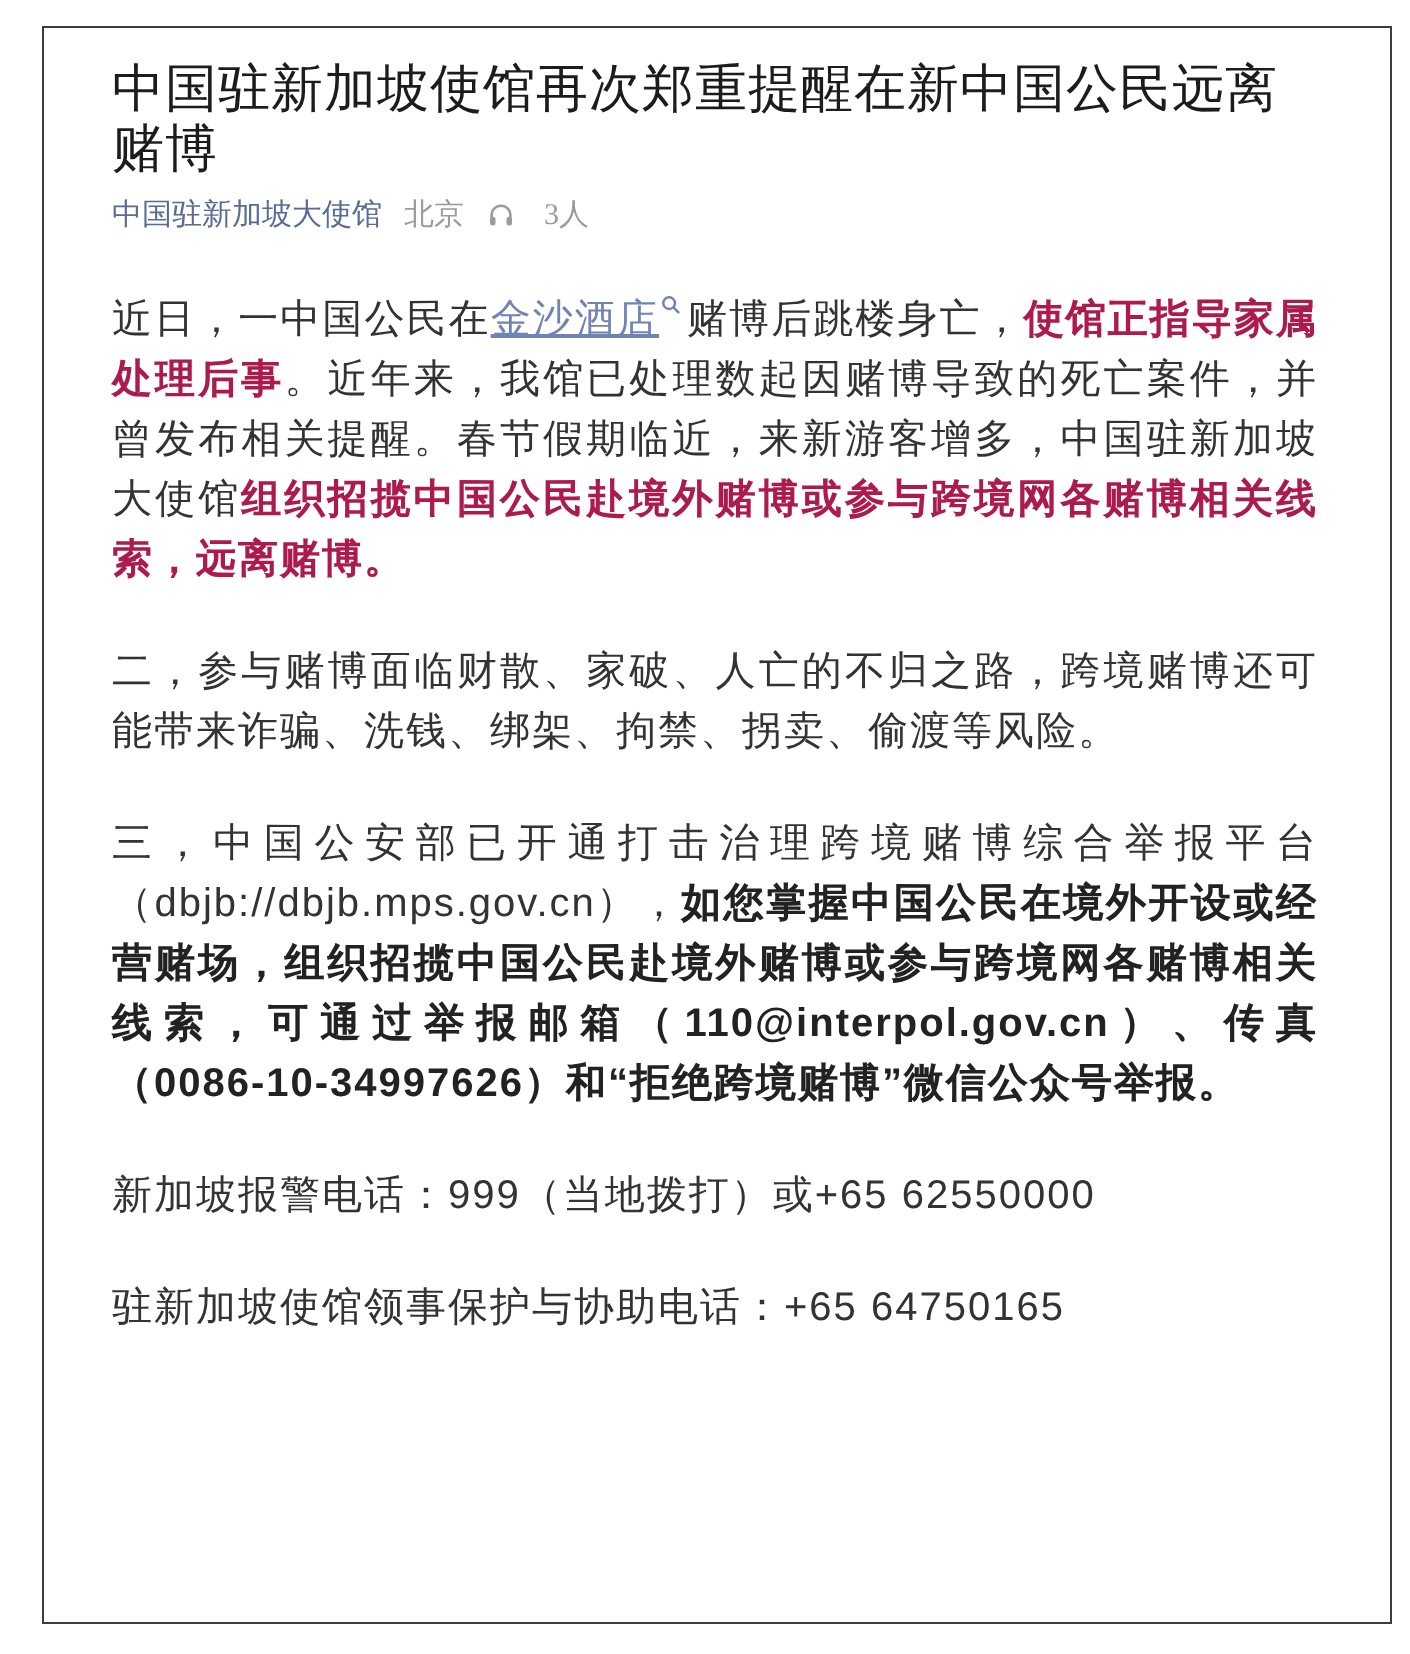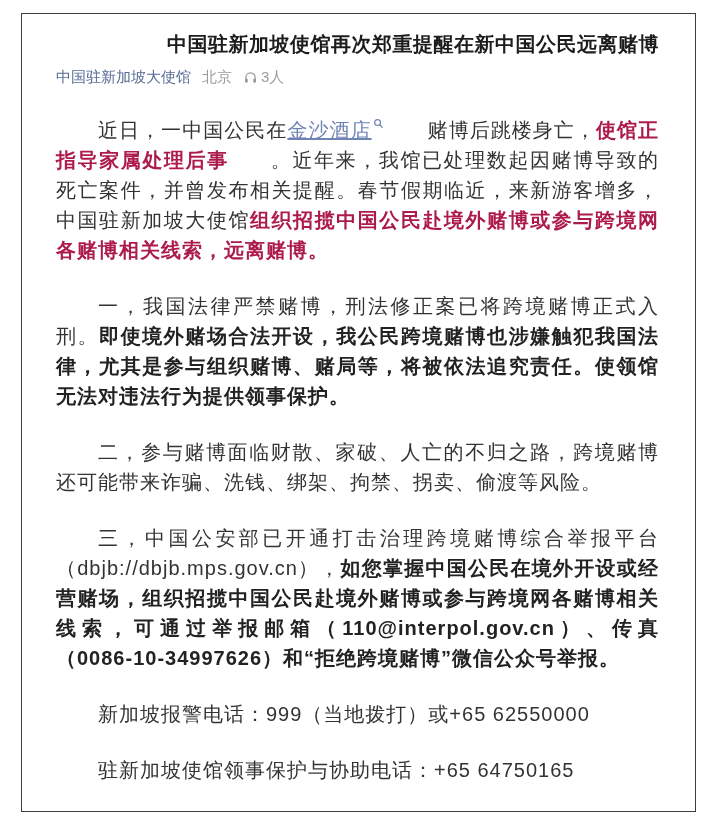--- a/index.html
+++ b/index.html
@@ -16,36 +16,36 @@
     width:705px;height:827px;background:#ffffff;position:relative;
     font-family:"Liberation Sans","DejaVu Sans",sans-serif;
     overflow:hidden;
   }
   .card{
     position:absolute;left:21px;top:13px;width:675px;height:799px;
     box-sizing:border-box;background:#ffffff;border:1px solid var(--c-border);
     padding:15px 36px 0 34px;overflow:hidden;
   }
   .title{
-    margin:0;font-size:20px;line-height:30px;font-weight:700;
-    color:var(--c-title);letter-spacing:0.5px;text-align:right;
+    margin:0;font-size:26px;line-height:30px;font-weight:400;
+    color:var(--c-title);letter-spacing:0.5px;
   }
   .byline{
     margin-top:9px;display:flex;align-items:flex-end;gap:11px;
     font-size:15px;color:var(--c-meta);white-space:nowrap;
   }
   .byline .author{color:var(--c-author);cursor:pointer;}
-  .listen{display:inline-flex;align-items:center;gap:3px;color:var(--c-meta);cursor:pointer;}
+  .listen{display:inline-flex;align-items:center;gap:14px;color:var(--c-meta);cursor:pointer;font-family:Liberation Serif, serif;}
   .listen svg{display:block;}
   .article-body{margin-top:28px;}
   .para{
     margin:0 0 26px 0;font-size:20px;line-height:30px;letter-spacing:1px;
     color:var(--c-body);text-align:justify;text-justify:inter-ideograph;
   }
-  .run-normal{color:var(--c-body);margin-left:42px;}
+  .run-normal{color:var(--c-body);}
   .run-bold{color:#222222;font-weight:700;}
   .run-red{color:var(--c-red);font-weight:700;}
   .run-entity{color:var(--c-link);cursor:pointer;text-decoration:underline;}
   .entity-sup{
     color:var(--c-link);display:inline-block;position:relative;top:-8px;
     margin:0 2px 0 1px;line-height:0;
   }
   .entity-sup svg{display:inline-block;vertical-align:baseline;}
 </style>
 </head>
@@ -67,20 +67,19 @@
       </span>
       <span>3人</span>
     </span>
   </div>
 
   <div class="article-body" id="article-body">
       <p class="para"><span class="run-normal">近日，一中国公民在</span><span class="run-entity">金沙酒店</span><span class="entity-sup"><svg viewBox="0 0 20 20" width="11" height="11" aria-hidden="true">
             <circle cx="8.3" cy="8.3" r="5.3" fill="none" stroke="currentColor" stroke-width="2.2"></circle>
             <path d="M12.4 12.4 L16.8 16.8" stroke="currentColor" stroke-width="2.2" stroke-linecap="round"></path>
           </svg></span><span class="run-normal">赌博后跳楼身亡，</span><span class="run-red">使馆正指导家属处理后事</span><span class="run-normal">。近年来，我馆已处理数起因赌博导致的死亡案件，并曾发布相关提醒。春节假期临近，来新游客增多，中国驻新加坡大使馆</span><span class="run-red">组织招揽中国公民赴境外赌博或参与跨境网各赌博相关线索，远离赌博。</span></p>
-      <p class="para"><span class="run-normal">一，我国法律严禁赌博，刑法修正案已将跨境赌博正式入刑。</span><span class="run-bold">即使境外赌场合法开设，我公民跨境赌博也涉嫌触犯我国法律，尤其是参与组织赌博、赌局等，将被依法追究责任。使领馆无法对违法行为提供领事保护。</span></p>
       <p class="para"><span class="run-normal">二，参与赌博面临财散、家破、人亡的不归之路，跨境赌博还可能带来诈骗、洗钱、绑架、拘禁、拐卖、偷渡等风险。</span></p>
       <p class="para"><span class="run-normal">三，中国公安部已开通打击治理跨境赌博综合举报平台（dbjb://dbjb.mps.gov.cn），</span><span class="run-bold">如您掌握中国公民在境外开设或经营赌场，组织招揽中国公民赴境外赌博或参与跨境网各赌博相关线索，可通过举报邮箱（110@interpol.gov.cn）、传真（0086-10-34997626）和“拒绝跨境赌博”微信公众号举报。</span></p>
       <p class="para"><span class="run-normal">新加坡报警电话：999（当地拨打）或+65 62550000</span></p>
       <p class="para"><span class="run-normal">驻新加坡使馆领事保护与协助电话：+65 64750165</span></p>
       <p class="para"></p>
     </div>
 </div>
 
 </body></html>

